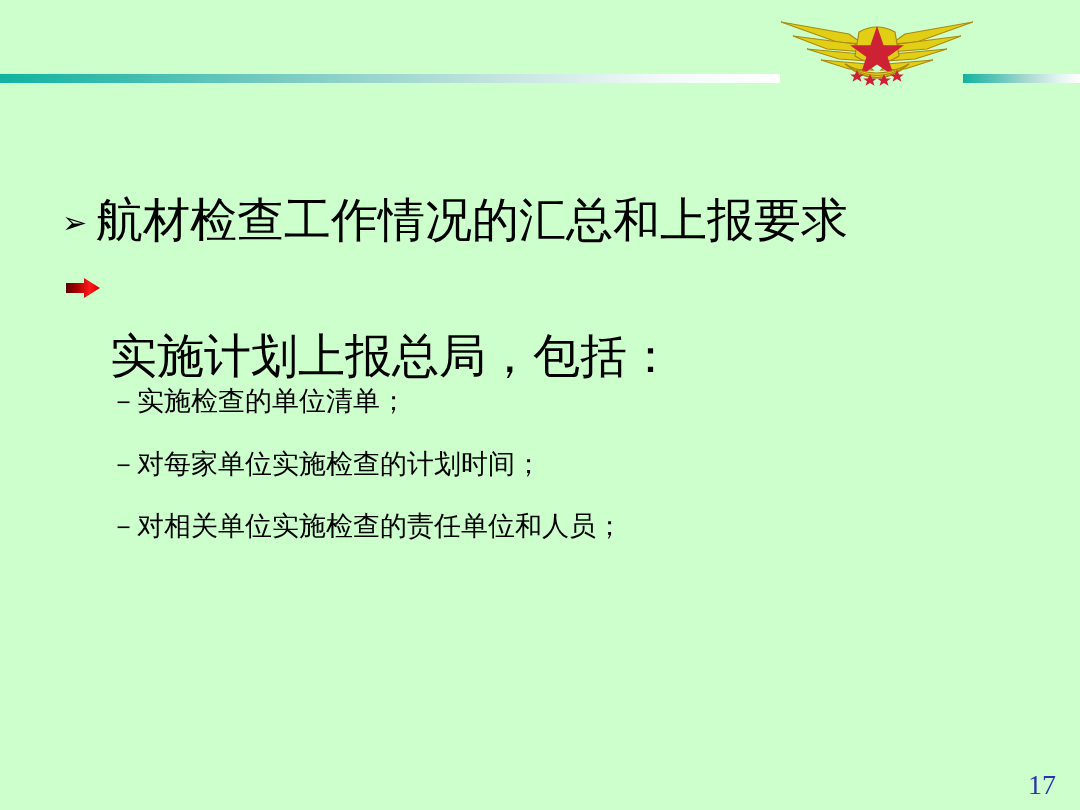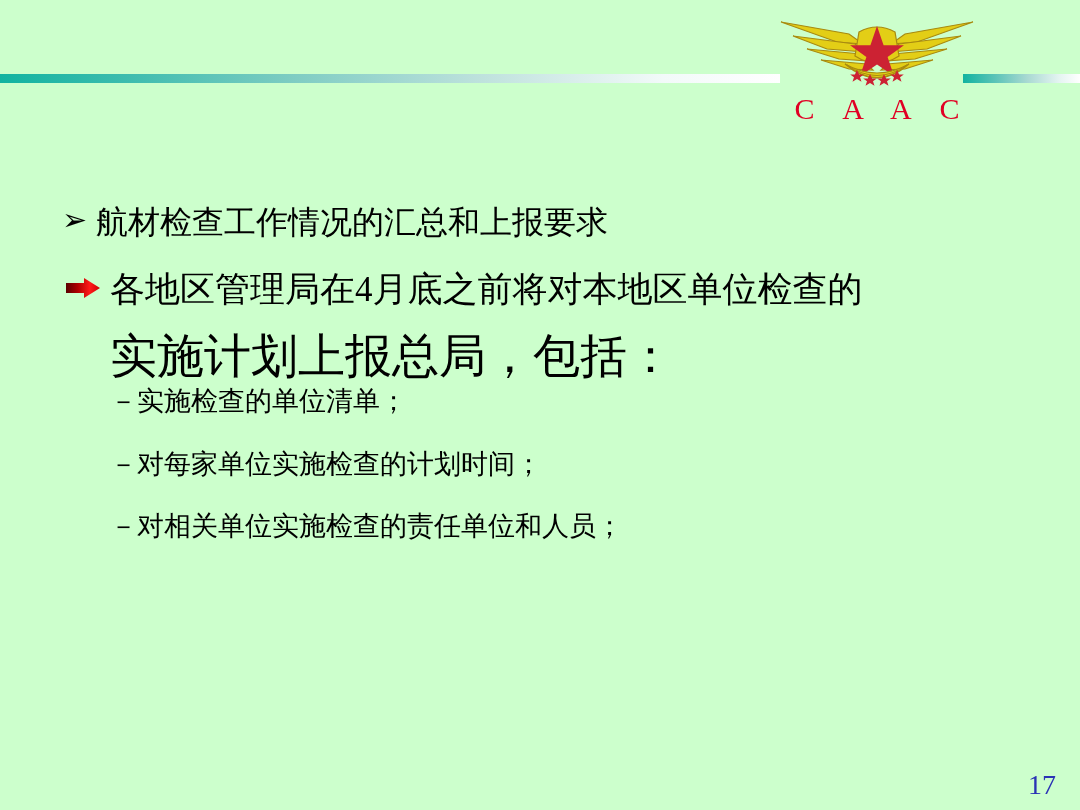--- a/index.html
+++ b/index.html
@@ -84,21 +84,21 @@
     line-height: 48px;
   }
   .title-bullet {
     display: inline-block;
     width: 34px;
     font-size: 30px;
     vertical-align: 3px;
     color: #000000;
   }
   .title-text {
-    font-size: 32px;
+    font-size: 47px;
   }
 
   .body-line-1 {
     left: 64px;
     top: 266px;
     font-size: 35px;
     line-height: 44px;
   }
   .arrow-bullet {
     display: inline-block;
@@ -163,21 +163,20 @@
       <path d="M68 56 Q100 84 132 56 Q100 74 68 56 Z" fill="#E3CE16" stroke="#A88A10" stroke-width="1.2"></path>
       <path d="M70 57 Q100 82 130 57 Q100 78 70 57 Z" fill="#E3CE16" stroke="#A88A10" stroke-width="1"></path>
 
       <g fill="#CC2233">
         <path d="M80 62 L82.1 66.4 L86.8 66.4 L83 69.3 L84.5 73.7 L80 71 L75.5 73.7 L77 69.3 L73.2 66.4 L77.9 66.4 Z"></path>
         <path d="M93 66 L95.1 70.4 L99.8 70.4 L96 73.3 L97.5 77.7 L93 75 L88.5 77.7 L90 73.3 L86.2 70.4 L90.9 70.4 Z"></path>
         <path d="M107 66 L109.1 70.4 L113.8 70.4 L110 73.3 L111.5 77.7 L107 75 L102.5 77.7 L104 73.3 L100.2 70.4 L104.9 70.4 Z"></path>
         <path d="M120 62 L122.1 66.4 L126.8 66.4 L123 69.3 L124.5 73.7 L120 71 L115.5 73.7 L117 69.3 L113.2 66.4 L117.9 66.4 Z"></path>
       </g>
     </svg>
-    <div class="caac-text">C A A C</div>
   </div>
 
   <div class="rule rule-left"></div>
   <div class="rule rule-right"></div>
 
   <div class="content">
 
     <div class="line title-line">
       <span class="title-bullet">➢</span><span class="title-text">航材检查工作情况的汇总和上报要求</span>
     </div>
@@ -188,21 +187,21 @@
           <defs>
             <linearGradient id="arrowgrad" x1="0" y1="0" x2="1" y2="0">
               <stop offset="0%" stop-color="#5a0000"></stop>
               <stop offset="35%" stop-color="#b00000"></stop>
               <stop offset="70%" stop-color="#ff1a1a"></stop>
               <stop offset="100%" stop-color="#cc0000"></stop>
             </linearGradient>
           </defs>
           <path d="M2 6 L20 6 L20 1 L36 11 L20 21 L20 16 L2 16 Z" fill="url(#arrowgrad)"></path>
         </svg>
-      </span><span class="body-text">各地区管理局在4月底之前将对本地区单位检查的</span>
+      </span>
     </div>
 
     <div class="line body-line-2">实施计划上报总局，包括：</div>
 
     <div class="line sub-line sub-1">－实施检查的单位清单；</div>
     <div class="line sub-line sub-2">－对每家单位实施检查的计划时间；</div>
     <div class="line sub-line sub-3">－对相关单位实施检查的责任单位和人员；</div>
 
   </div>
 

